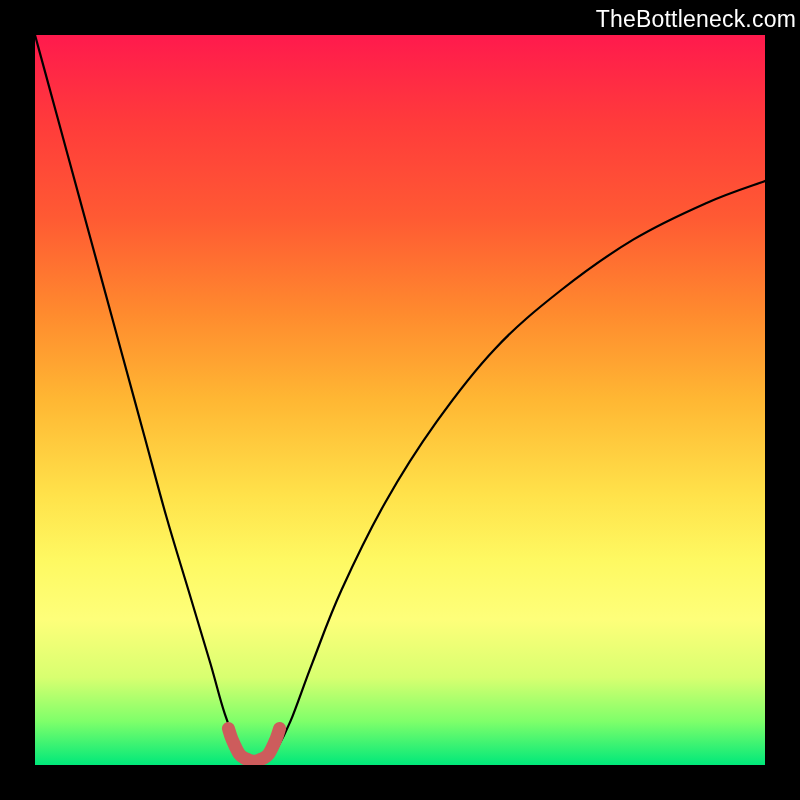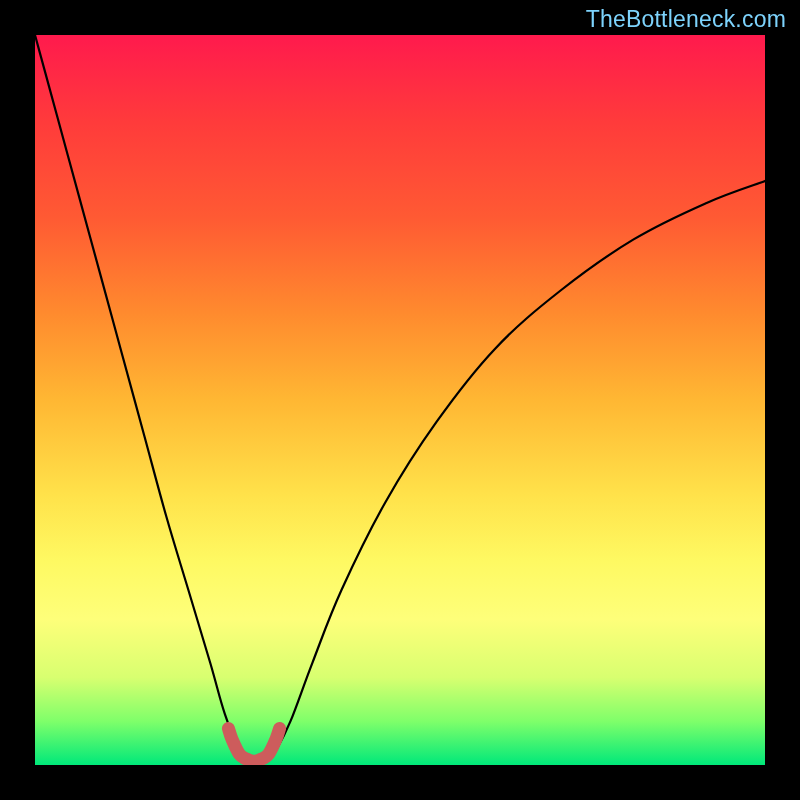--- a/index.html
+++ b/index.html
@@ -34,22 +34,22 @@
       #ffe24a 63%,
       #fef962 72%,
       #feff7a 80%,
       #d8ff70 88%,
       #7fff6a 94%,
       #00e87a 100%);
   }
   .watermark {
     position: absolute;
     top: 6px;
-    right: 14px;
-    color: #7dd3fc;
+    right: 4px;
+    color: #ffffff;
     font-size: 23px;
     font-weight: 500;
     letter-spacing: 0.2px;
     margin-left: 28px;
   }
   svg.curve {
     position: absolute;
     top: 0;
     left: 0;
   }

